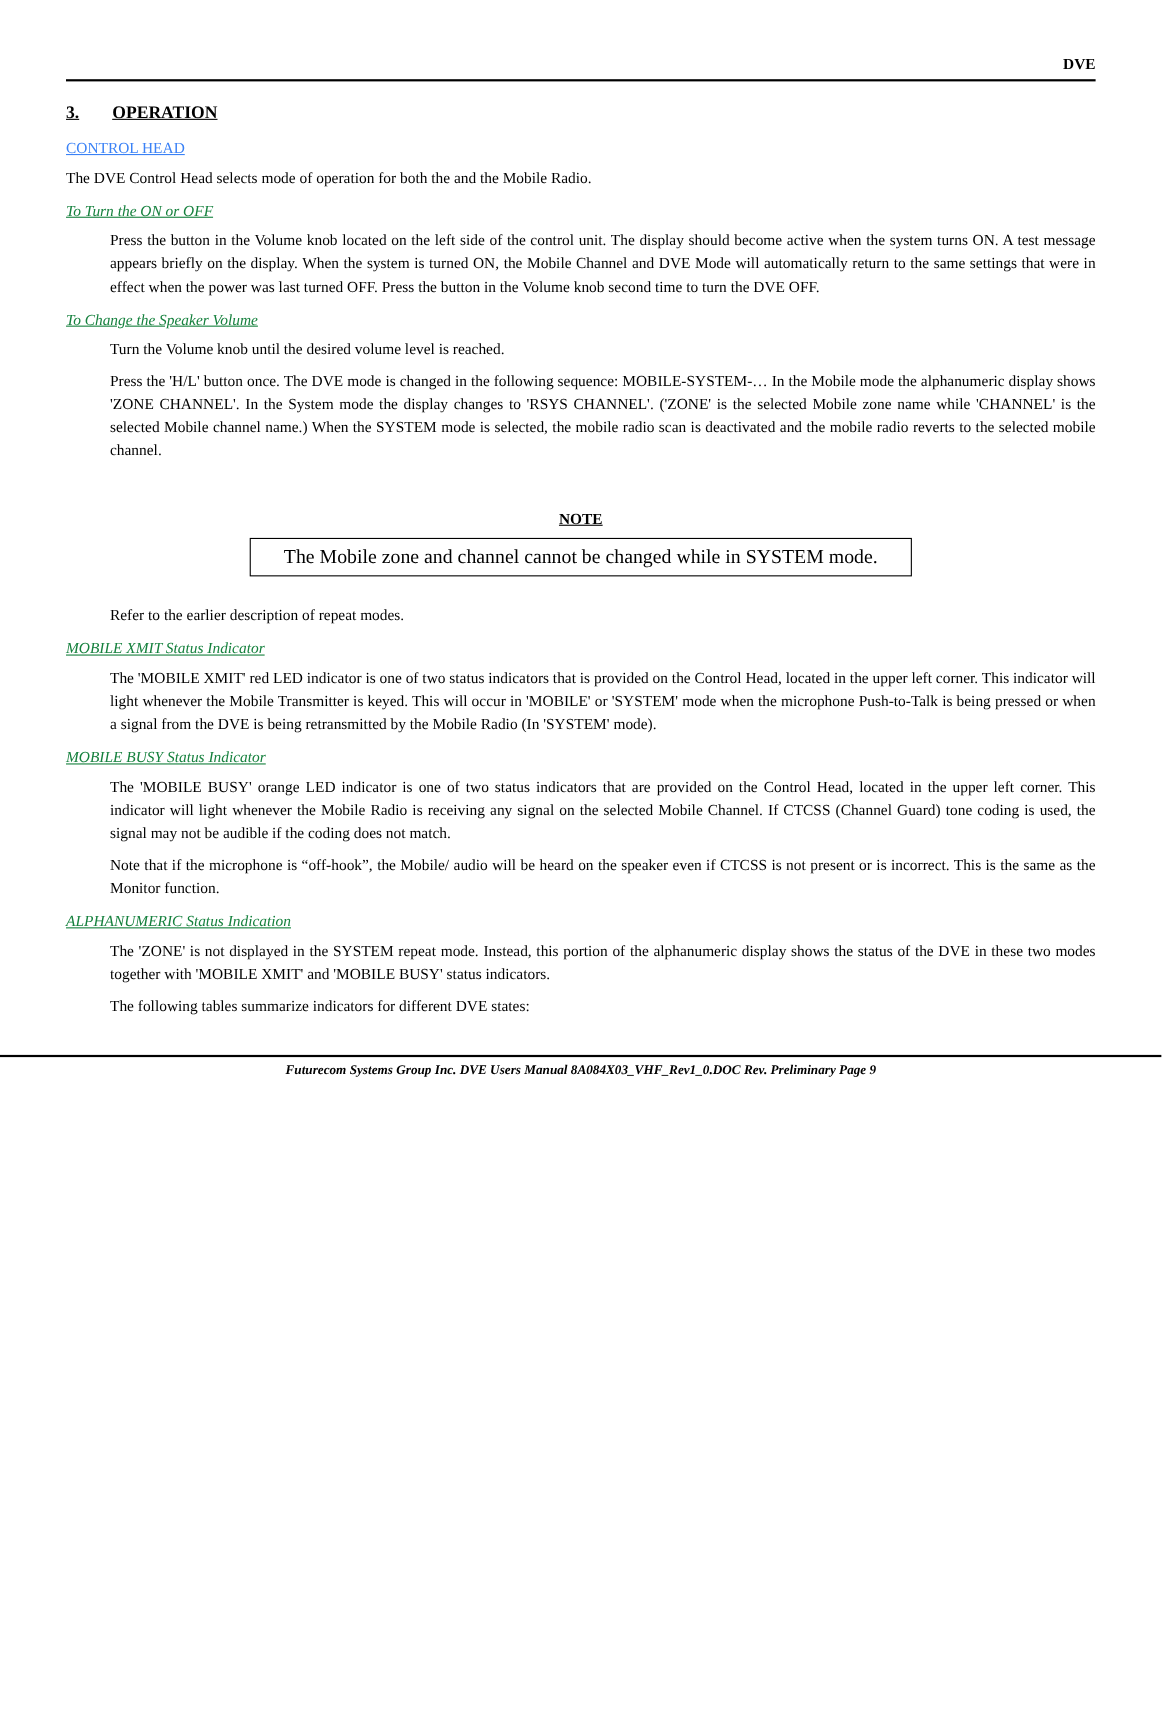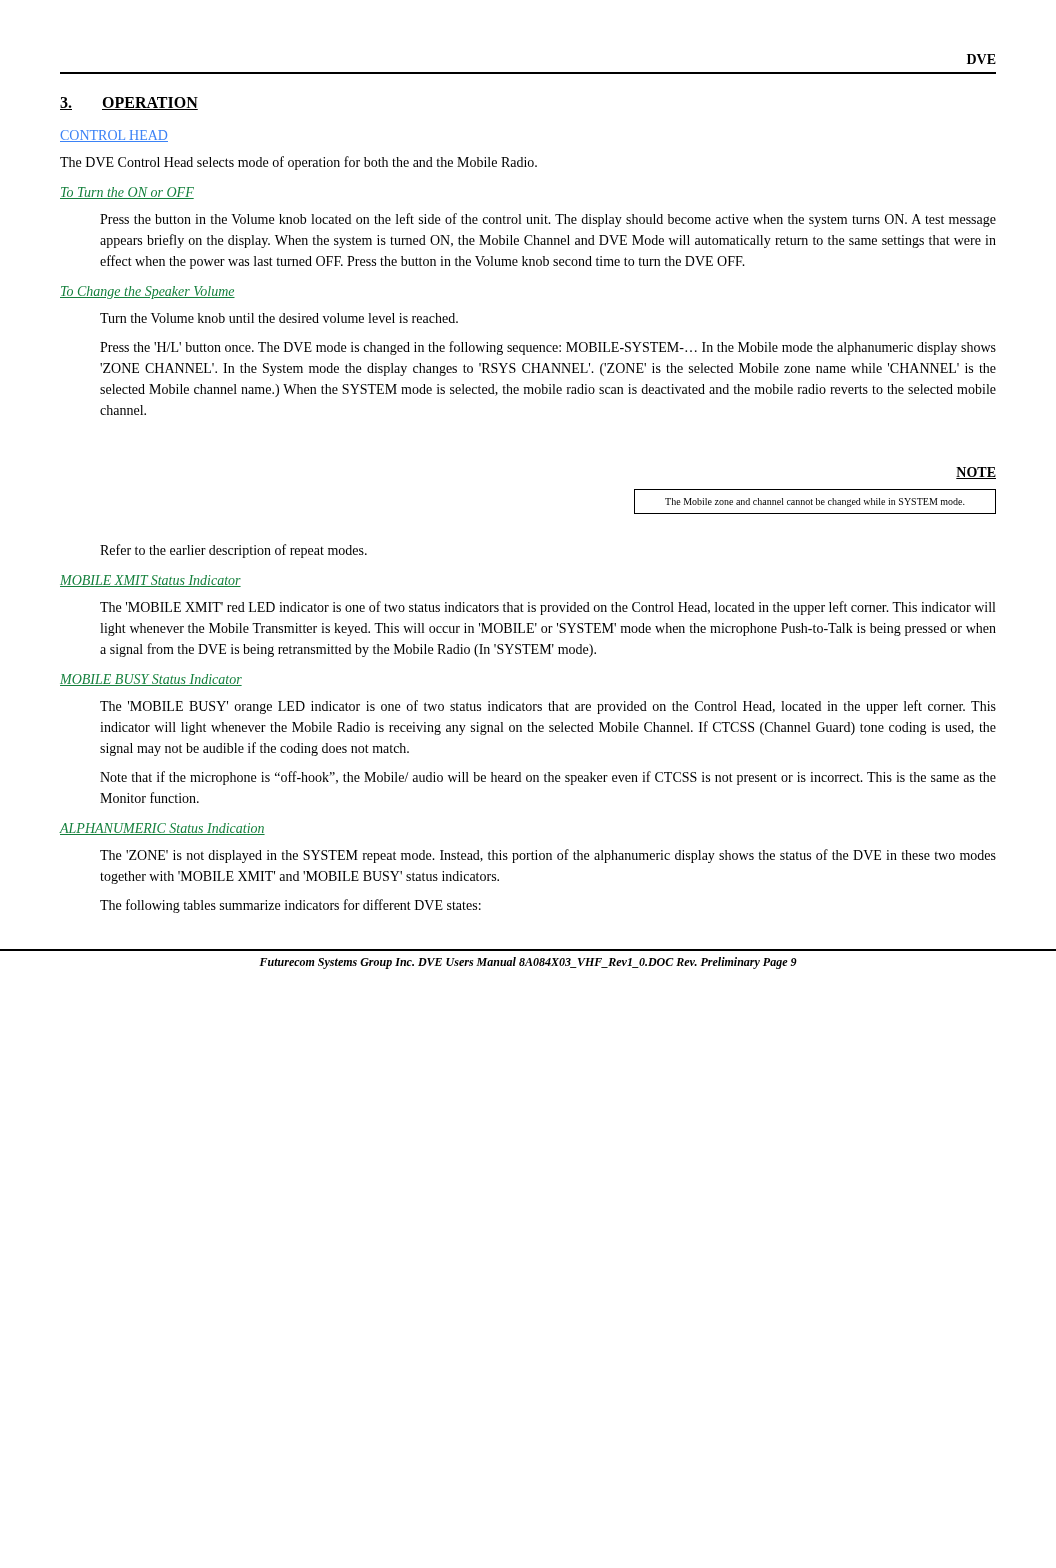--- a/index.html
+++ b/index.html
@@ -64,35 +64,35 @@
     .body-text {
       font-size: 14px;
       line-height: 1.5;
       margin-bottom: 8px;
       text-align: justify;
     }
     .indented {
       margin-left: 40px;
     }
     .note-section {
-      text-align: right;
+      text-align: center;
       margin: 20px 0 10px 0;
     }
     .note-title {
       font-weight: bold;
       font-size: 14px;
       text-decoration: underline;
       margin-bottom: 8px;
     }
     .note-box {
       border: 1px solid #000;
       display: inline-block;
       padding: 6px 30px;
       margin: 0 auto;
-      font-size: 10px;
+      font-size: 18px;
     }
     .footer-bar {
       position: absolute;
       bottom: 10px;
       left: 0;
       right: 0;
       border-top: 2px solid #000;
       padding: 4px 60px;
       font-size: 12px;
       font-style: italic;

